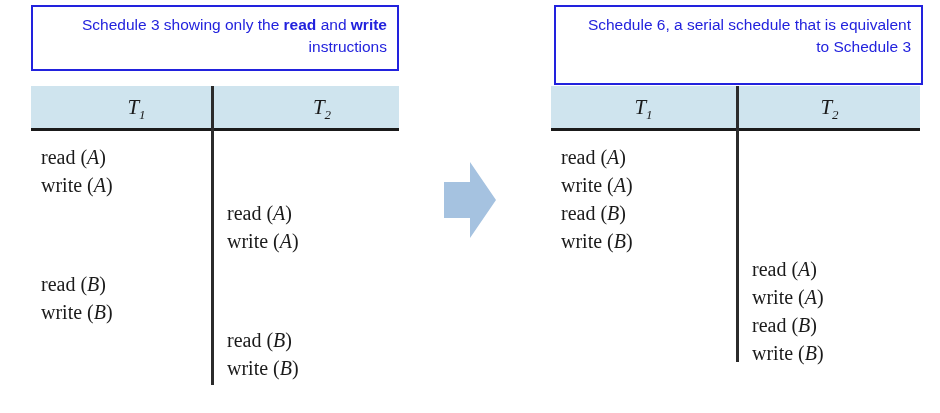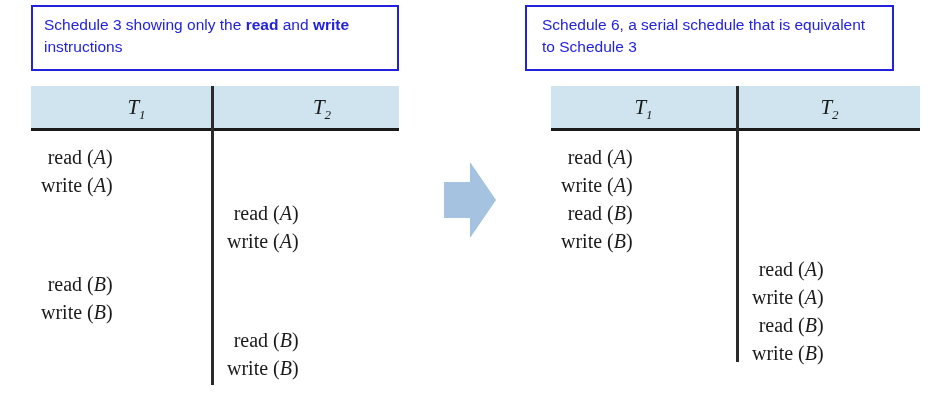--- a/index.html
+++ b/index.html
@@ -20,25 +20,26 @@
     position: absolute;
     box-sizing: border-box;
     border: 2px solid #2222dd;
     background: #ffffff;
     color: #2222dd;
     font-family: "Liberation Sans", sans-serif;
     font-size: 15.5px;
     line-height: 22px;
     padding: 7px 10px 6px 11px;
     white-space: normal;
+    text-align: right;
   }
   .caption-box b { font-weight: bold; }
 
   #caption-left  { left: 31px;  top: 5px; width: 368px; height: 66px; }
-  #caption-right { left: 525px; top: 5px; width: 369px; height: 66px; padding-left: 15px; }
+  #caption-right { left: 554px; top: 5px; width: 369px; height: 80px; padding-left: 15px; }
 
   
   .schedule {
     position: absolute;
   }
   .sched-header {
     position: absolute;
     left: 0;
     top: 0;
     height: 42px;
@@ -73,21 +74,20 @@
     font-style: italic;
   }
 
   .op-block {
     position: absolute;
     font-family: "Liberation Serif", serif;
     font-size: 20px;
     line-height: 28px;
     color: #1a1a1a;
     white-space: nowrap;
-    text-align: right;
   }
   .op-block .op-line { display: block; }
   .op-block i { font-style: italic; }
 
   
   #transform-arrow {
     position: absolute;
     left: 440px;
     top: 160px;
     width: 60px;

